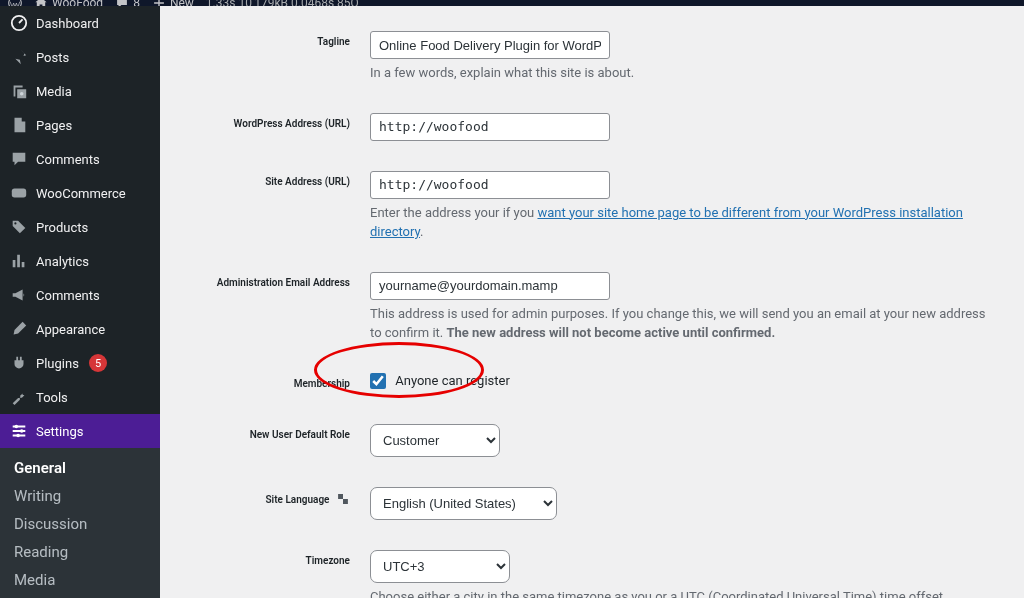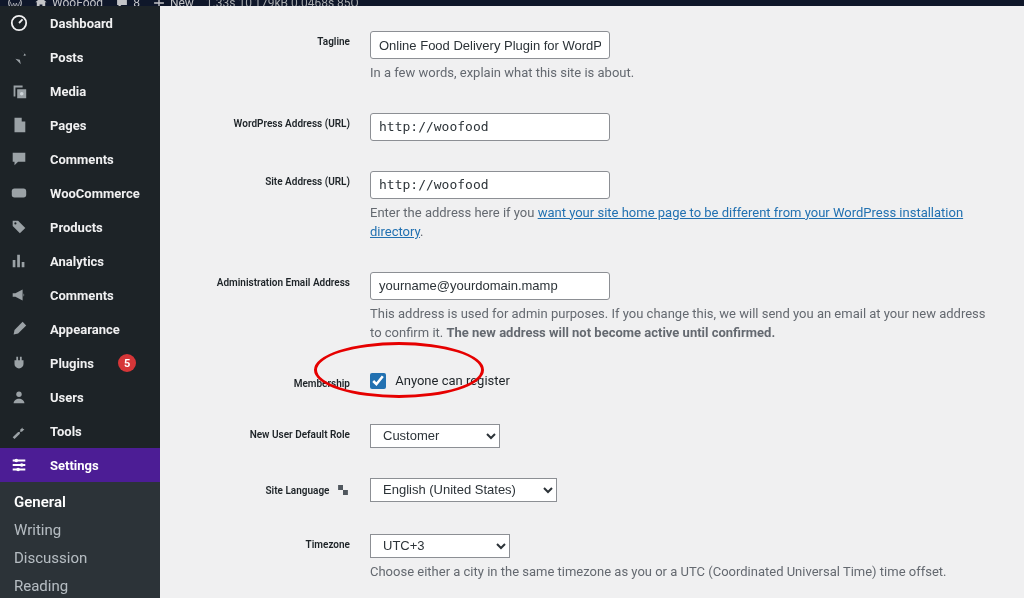--- a/index.html
+++ b/index.html
@@ -2,39 +2,39 @@
 <html><head>
 <meta charset="utf-8">
 <style>
   * { box-sizing: border-box; margin: 0; padding: 0; }
   body { font-family: -apple-system, BlinkMacSystemFont, "Segoe UI", Roboto, sans-serif; font-size: 13px; color: #1d2327; background: #f0f0f1; }
   .adminbar { position: fixed; top: 0; left: 0; right: 0; height: 6px; background: #0f172a; color: #c3c4c7; display: flex; align-items: center; padding: 0 8px; font-size: 12px; z-index: 100; overflow: hidden; }
   .adminbar .item { margin-right: 12px; display: inline-flex; align-items: center; gap: 4px; white-space: nowrap; }
   .adminbar svg { width: 14px; height: 14px; fill: #c3c4c7; }
   .wrap { display: flex; min-height: 100vh; padding-top: 6px; }
   .sidebar { width: 160px; background: #1d2327; color: #c3c4c7; font-size: 13px; flex-shrink: 0; }
-  .sidebar .menu-item { display: flex; align-items: center; padding: 8px 10px; cursor: pointer; gap: 22px; color: #f0f0f1; font-weight: bold; }
+  .sidebar .menu-item { display: flex; align-items: center; padding: 8px 10px; cursor: pointer; gap: 8px; color: #f0f0f1; }
   .sidebar .menu-item.active { background: #4c1d95; color: #fff; position: relative; }
   .sidebar .menu-item.active::after { content: ""; position: absolute; right: -8px; top: 50%; transform: translateY(-50%); border: 8px solid transparent; border-right-color: #f0f0f1; }
   .sidebar .menu-item .ico { width: 18px; height: 18px; display: inline-flex; align-items: center; justify-content: center; flex-shrink: 0; }
   .sidebar .menu-item .ico svg { width: 18px; height: 18px; fill: rgba(240,246,252,.6); }
   .sidebar .menu-item.active .ico svg { fill: #fff; }
   .sidebar .submenu { background: #2c3338; padding: 6px 0; }
   .sidebar .submenu .sub-item { padding: 5px 12px 5px 14px; cursor: pointer; color: rgba(240,246,252,.7); font-size: 15px; }
   .sidebar .submenu .sub-item.current { color: #fff; font-weight: 600; }
   .sidebar .badge { background: #d63638; color: #fff; border-radius: 9px; font-size: 11px; padding: 0 6px; min-width: 18px; height: 18px; display: inline-flex; align-items: center; justify-content: center; margin-left: 2px; }
   .content { flex: 1; padding: 10px 20px 40px 20px; background: #f0f0f1; overflow-x: hidden; }
   .form-table { width: 100%; border-collapse: collapse; }
   .form-table th { text-align: right; vertical-align: top; padding: 20px 10px 20px 0; width: 180px; font-weight: 600; color: #1d2327; font-size: 10px; }
   .form-table td { padding: 15px 10px; vertical-align: top; }
   .regular-text { width: 240px; padding: 4px 8px; font-size: 13px; border: 1px solid #8c8f94; border-radius: 3px; background: #fff; color: #2c3338; height: 28px; }
   .code-text { font-family: Menlo, Consolas, monospace; }
   .desc { color: #646970; font-size: 13px; margin-top: 4px; line-height: 1.5; }
   .desc a { color: #2271b1; text-decoration: underline; }
-  select { padding: 0 24px 0 8px; height: 24px; border: 1px solid #8c8f94; border-radius: 0; background: #fff; font-size: 13px; color: #2c3338; min-width: 130px; }
+  select { padding: 0 24px 0 8px; height: 33px; border: 1px solid #8c8f94; border-radius: 7px; background: #fff; font-size: 13px; color: #2c3338; min-width: 130px; }
   .chk { margin-right: 6px; accent-color: #2271b1; width: 16px; height: 16px; vertical-align: middle; }
   .circle-annot { position: absolute; border: 3px solid #e60000; border-radius: 50%; width: 170px; height: 56px; pointer-events: none; }
   .lang-ico { display:inline-block; margin-left:4px; vertical-align:middle; }
 </style>
 </head>
 <body>
 
 <div class="adminbar">
   <span class="item">
     <svg viewBox="0 0 20 20">
@@ -153,29 +153,20 @@
           <svg viewBox="0 0 20 20">
             <path d="M7 3v4H5v4a5 5 0 0010 0V7h-2V3h-2v4H9V3z"></path>
           </svg>
         </span>
       <span>Plugins</span>
       <span class="badge">5</span>
     </div>
     <div class="menu-item">
       <span class="ico">
           <svg viewBox="0 0 20 20">
-            <circle cx="10" cy="7" r="3"></circle>
-            <path d="M4 17c0-3 3-5 6-5s6 2 6 5z"></path>
-          </svg>
-        </span>
-      <span>Users</span>
-    </div>
-    <div class="menu-item">
-      <span class="ico">
-          <svg viewBox="0 0 20 20">
             <path d="M14 6a4 4 0 01-5 5l-6 6 2 2 6-6a4 4 0 015-5l-3 3-2-2z"></path>
           </svg>
         </span>
       <span>Tools</span>
     </div>
     <div class="menu-item active">
       <span class="ico">
           <svg viewBox="0 0 20 20">
             <path d="M3 5h14M3 10h14M3 15h14" stroke="#fff" stroke-width="2"></path>
             <circle cx="7" cy="5" r="2" fill="#fff"></circle>
@@ -208,21 +199,21 @@
       </tr>
       <tr>
         <th>WordPress Address (URL)</th>
         <td><input class="regular-text code-text" value="http://woofood" style=""></td>
       </tr>
       <tr>
         <th>Site Address (URL)</th>
         <td>
           <input class="regular-text code-text" value="http://woofood" style="">
           <p class="desc">
-            <span>Enter the address here if you </span><a href="#">want your site home page to be different from your WordPress installation directory</a><span>.</span>
+            <span>Enter the address your if you </span><a href="#">want your site home page to be different from your WordPress installation directory</a><span>.</span>
           </p>
         </td>
       </tr>
       <tr>
         <th>Administration Email Address</th>
         <td>
           <input class="regular-text" value="yourname@yourdomain.mamp" style="">
           <p class="desc">
             <span>This address is used for admin purposes. If you change this, we will send you an email at your new address to confirm it. </span><strong>The new address will not become active until confirmed.</strong>
           </p>

